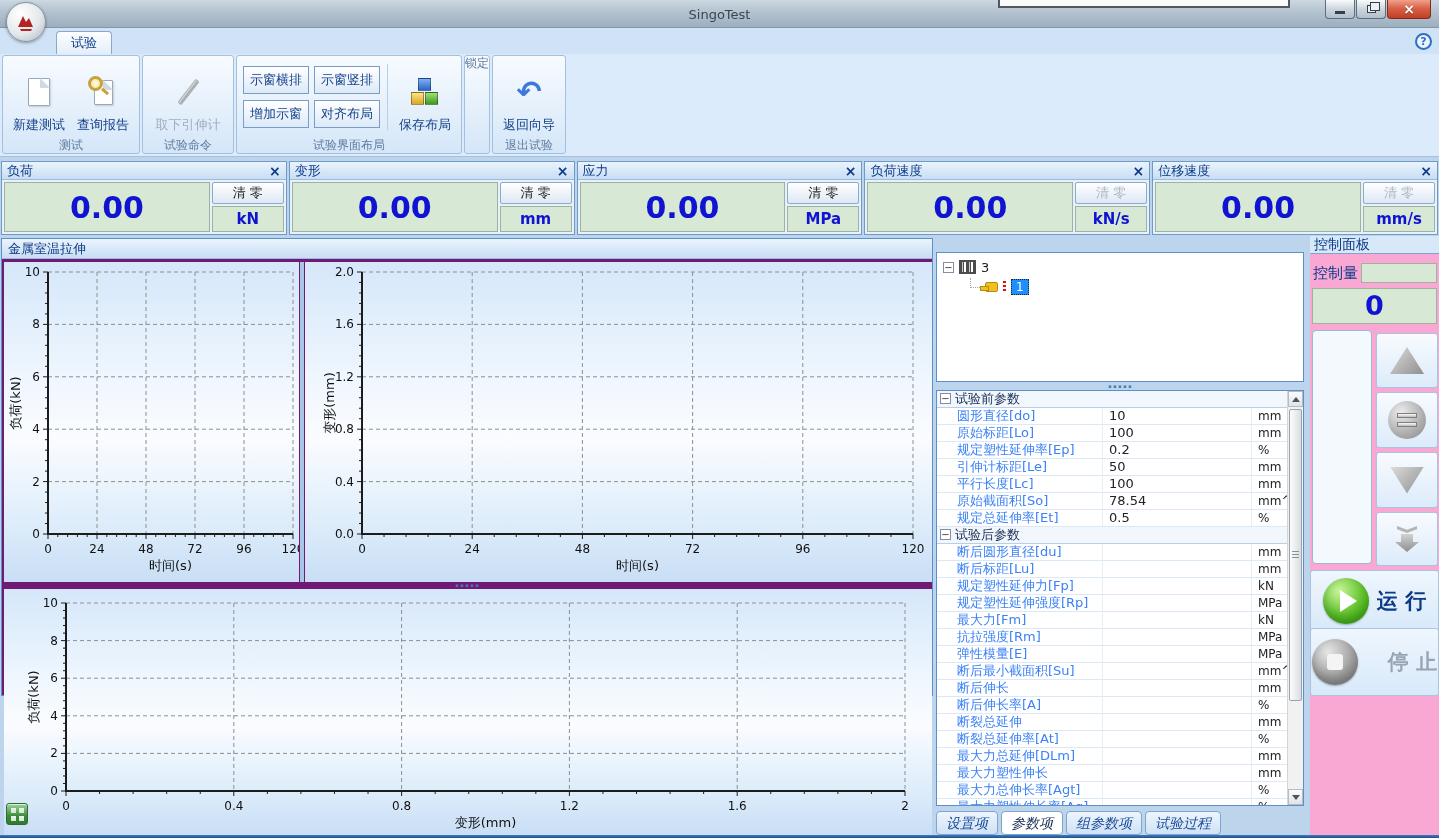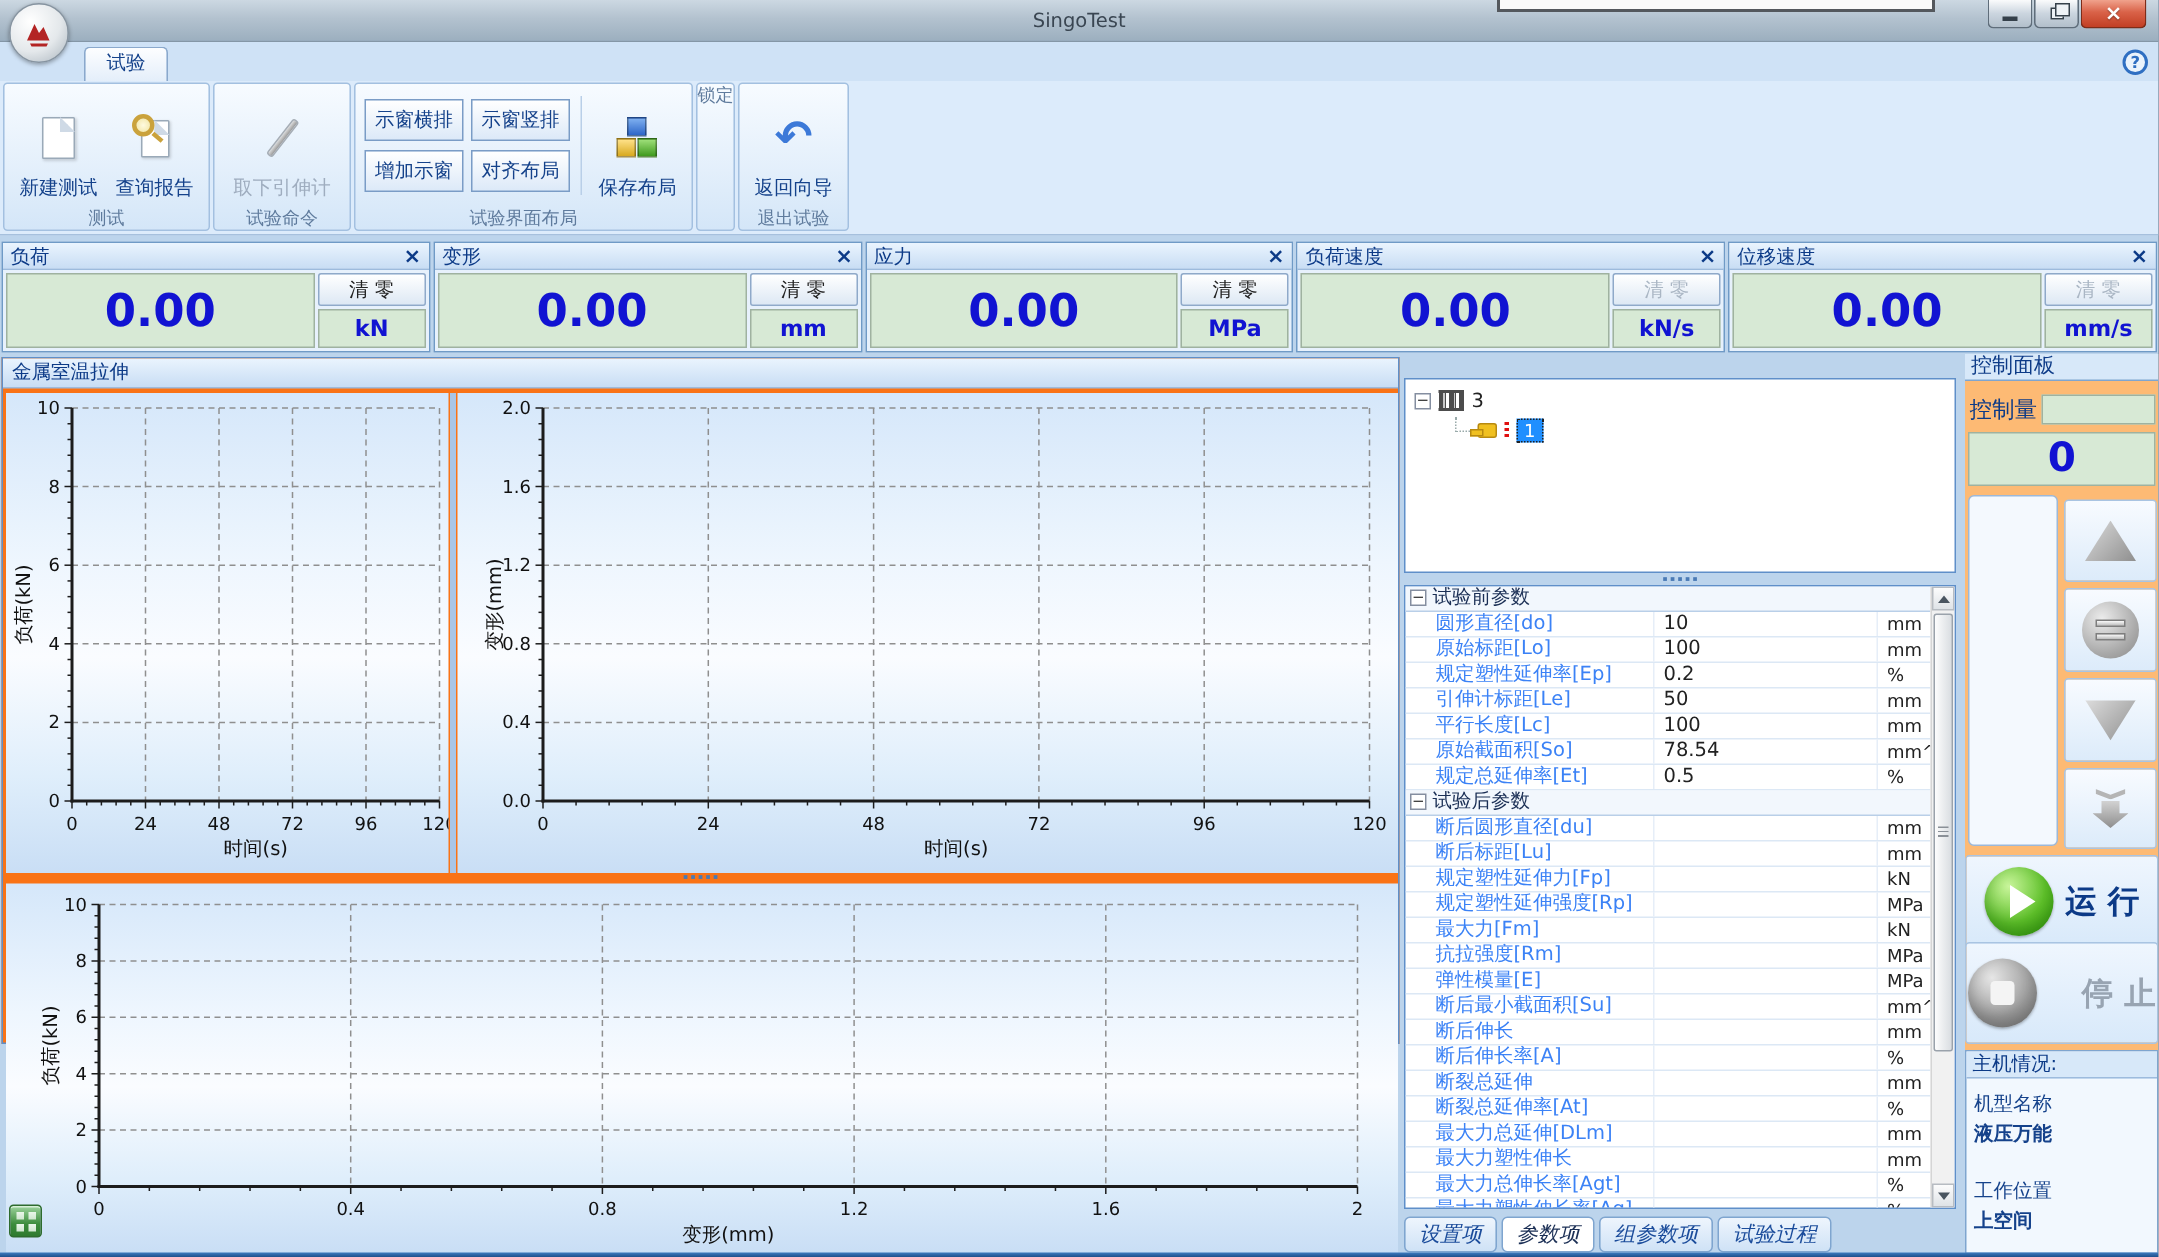--- a/index.html
+++ b/index.html
@@ -93,21 +93,21 @@
   .g-clear { height:22px; border:1px solid #8fa9c9; border-radius:2px;
     background:linear-gradient(#ffffff,#dde8f4); font-size:13px; color:#222;
     display:flex; align-items:center; justify-content:center; }
   .g-clear.disabled { color:#aab6c4; }
   .g-unit { flex:1; background:#d7e9d5; border:1px solid #9fb2a0; display:flex; align-items:center;
     justify-content:center; color:#1113d2; font-weight:bold; font-size:15px; }
 
   
   .main { position:absolute; left:0; top:236px; right:0; bottom:0; background:#bcd4ec; }
   .left { position:absolute; left:1px; top:2px; width:932px; height:458px;
-    border:1px solid #5f8fc9; background:#f97316; }
+    border:1px solid #5f8fc9; background:#701a75; }
   .ws-title { height:20px; background:linear-gradient(#eaf4fe,#c8ddf4); border-bottom:1px solid #9dbbdd;
     color:#0c3a87; font-size:13px; line-height:19px; padding:0 6px; }
   .chart { position:absolute;
     background:linear-gradient(180deg,#d5e7fa 0%,#eef6fe 35%,#fafcff 55%,#dfeefb 80%,#c9def5 100%); }
   #chart0 { left:2px; top:23px; width:295px; height:320px; }
   .vsplit-charts { position:absolute; left:298px; top:23px; width:4px; height:320px; background:#a9c6e7; }
   .hsplit { position:absolute; left:0; top:344px; width:100%; height:5px; text-align:center; }
   .hsplit::after, .msplit::after { content:"▪ ▪ ▪ ▪ ▪"; font-size:5px; color:#4a7ab5; line-height:5px; vertical-align:top; }
   #chart1 { left:303px; top:23px; width:627px; height:320px; }
   #chart2 { left:2px; top:350px; width:928px; height:246px; }
@@ -168,21 +168,21 @@
   .sb-thumb::after { content:""; position:absolute; left:2px; right:2px; top:50%; margin-top:-4px; height:8px;
     background:repeating-linear-gradient(#8a9097 0 1px,transparent 1px 3px); }
 
   .tabs { position:absolute; left:0; top:572px; width:374px; height:30px; display:flex; gap:3px;
     padding:3px 0 0 2px; align-items:flex-start;font-style:italic; }
   .btab { border:1px solid #7fa5cf; border-radius:4px; background:linear-gradient(#eef5fd,#cfe2f6);
     color:#1b4c9b; font-size:14px; padding:2px 9px; line-height:18px; }
   .btab.active { background:#fff; color:#1b2f55; }
 
   
-  .right { position:absolute; left:1310px; top:0; width:129px; height:602px; background:#fdba74; }
+  .right { position:absolute; left:1310px; top:0; width:129px; height:602px; background:#f9a8d4; }
   .cp-header { height:18px; background:#d7e8f9; border-bottom:1px solid #7fa5cf; color:#0c3a87;
     font-size:14px; padding:0 4px; line-height:17px; }
   .amount-row { position:absolute; top:26px; left:3px; right:2px; height:22px; display:flex; align-items:center; }
   .amount-label { color:#0c3a87; font-size:15px; flex:none; }
   .amount-input { flex:1; margin-left:3px; height:20px; background:#d7e9d5; border:1px solid #9fb2a0; }
   .cp-display { position:absolute; top:52px; left:2px; right:2px; height:36px; background:#d7e9d5;
     border:1px solid #9fb2a0; text-align:center; font-size:27px; font-weight:bold; color:#1113d2;
     line-height:33px; }
   .slider-track { position:absolute; left:2px; top:94px; width:60px; height:234px; background:#f4f9fe;
     border:1px solid #9cb8d8; border-radius:4px; }
@@ -843,27 +843,17 @@
             <span class="play-tri"></span>
           </span>
         <span class="run-label">运 行</span>
       </div>
       <div class="stop-card">
         <span class="stop-circle">
             <span class="stop-square"></span>
           </span>
         <span class="stop-label">停 止</span>
       </div>
-      <div class="host">
-        <div class="host-title">主机情况:</div>
-        <div class="host-body">
-          <div>机型名称</div>
-          <div class="host-strong">液压万能</div>
-          <div class="host-gap"></div>
-          <div>工作位置</div>
-          <div class="host-strong">上空间</div>
-        </div>
-      </div>
     </div>
   </div>
 
   <div class="bottom-edge"></div>
 </div>
 
 </body></html>

